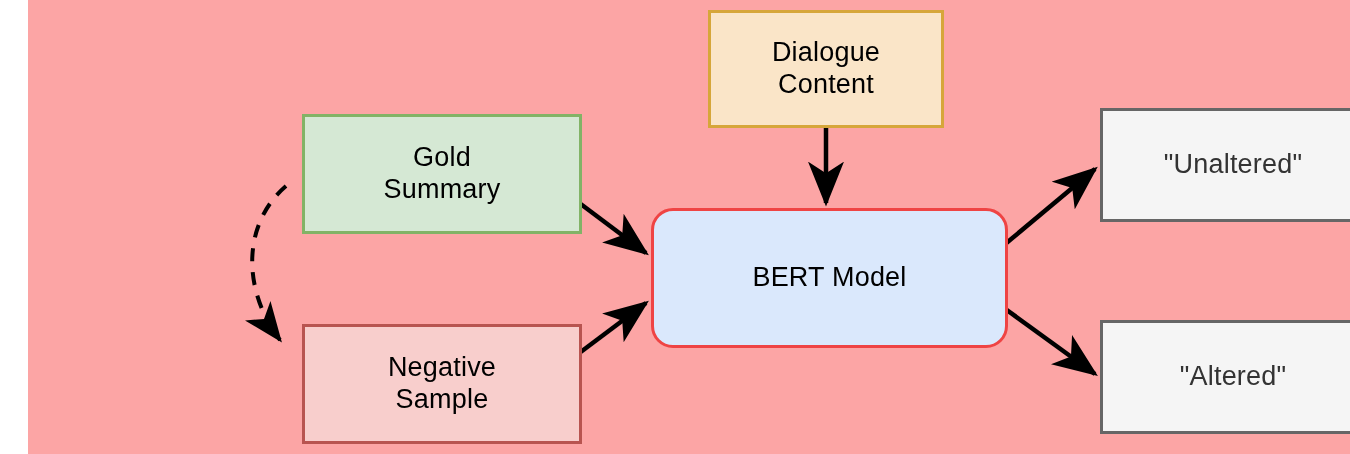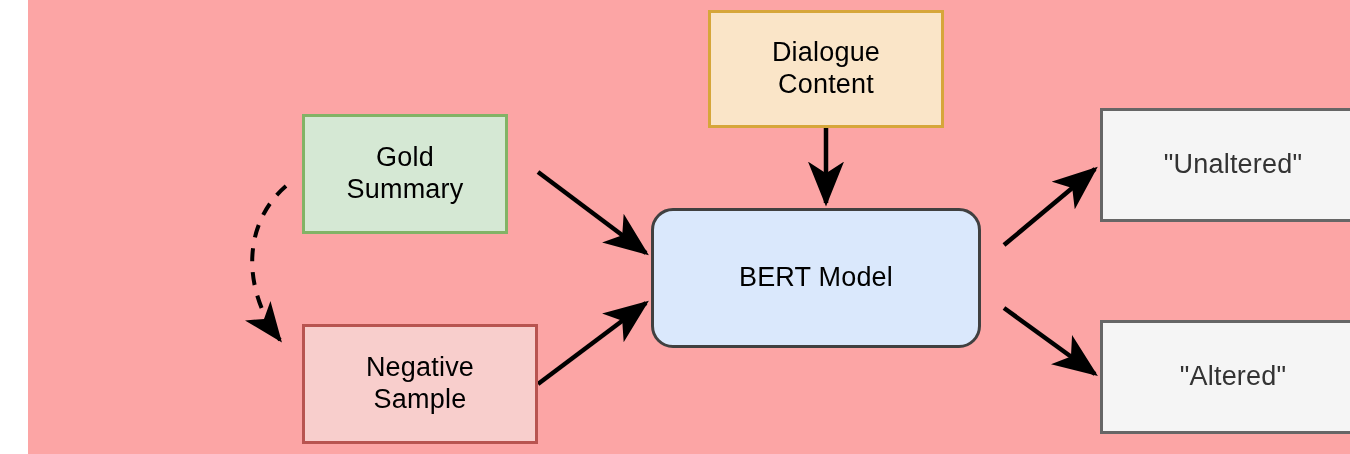--- a/index.html
+++ b/index.html
@@ -41,40 +41,40 @@
     left: 680px;
     top: 10px;
     width: 236px;
     height: 118px;
     background: #fae5c8;
     border: 3px solid #d6a63a;
   }
   .node-gold {
     left: 274px;
     top: 114px;
-    width: 206px;
+    width: 280px;
     height: 120px;
     background: #d5e8d4;
     border: 3px solid #82b366;
   }
   .node-negative {
     left: 274px;
     top: 324px;
-    width: 236px;
+    width: 280px;
     height: 120px;
     background: #f8cecc;
     border: 3px solid #b85450;
   }
   .node-bert {
     left: 623px;
     top: 208px;
-    width: 330px;
+    width: 357px;
     height: 140px;
     background: #dae8fc;
-    border: 3px solid #404040;
+    border: 3px solid #ef4444;
     border-radius: 22px;
   }
   .node-out {
     width: 266px;
     height: 114px;
     background: #f5f5f5;
     border: 3px solid #666666;
     color: #333333;
   }
   .node-unaltered { left: 1072px; top: 108px; }

